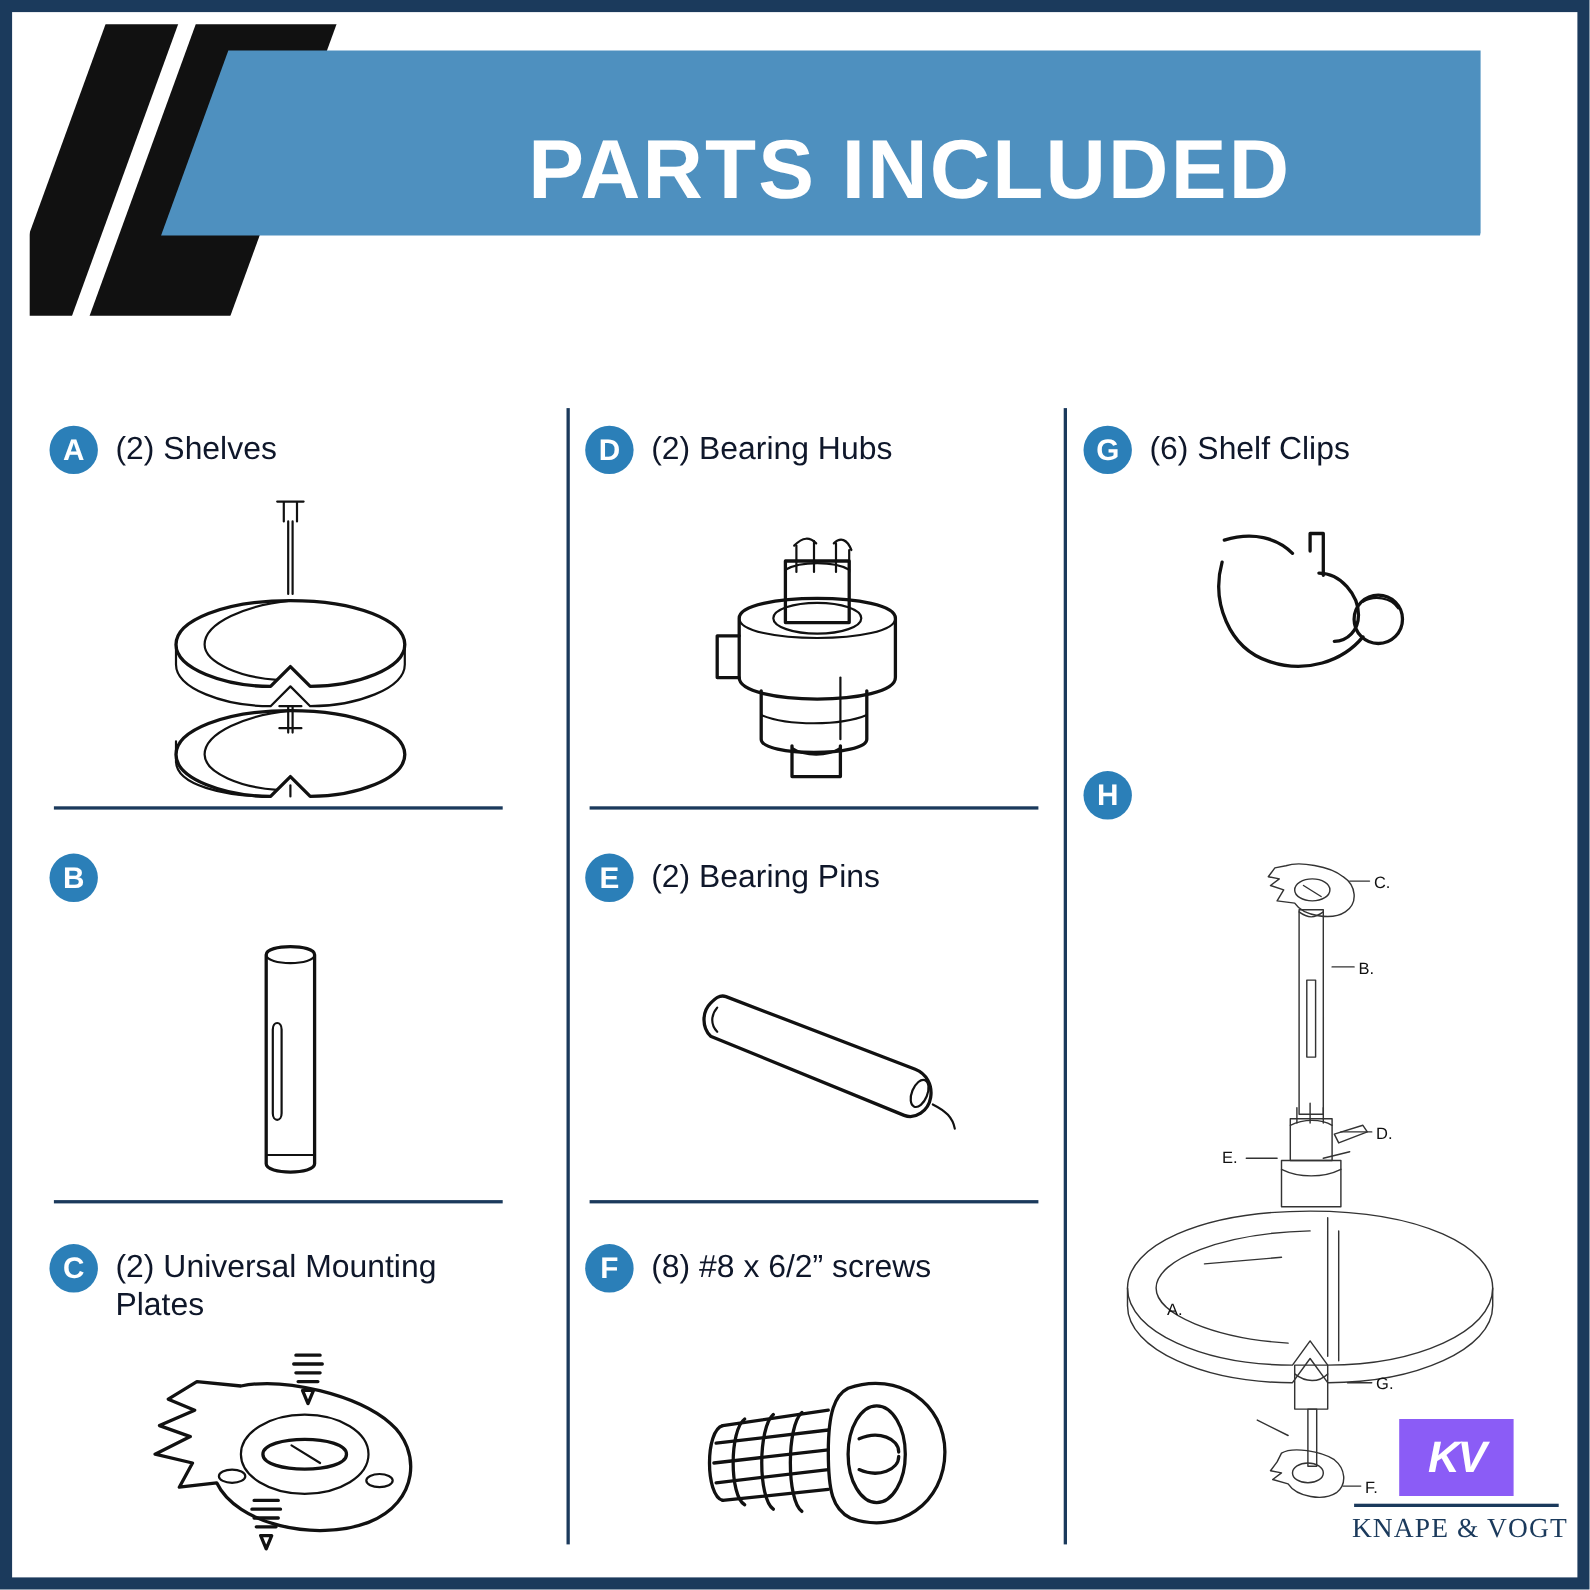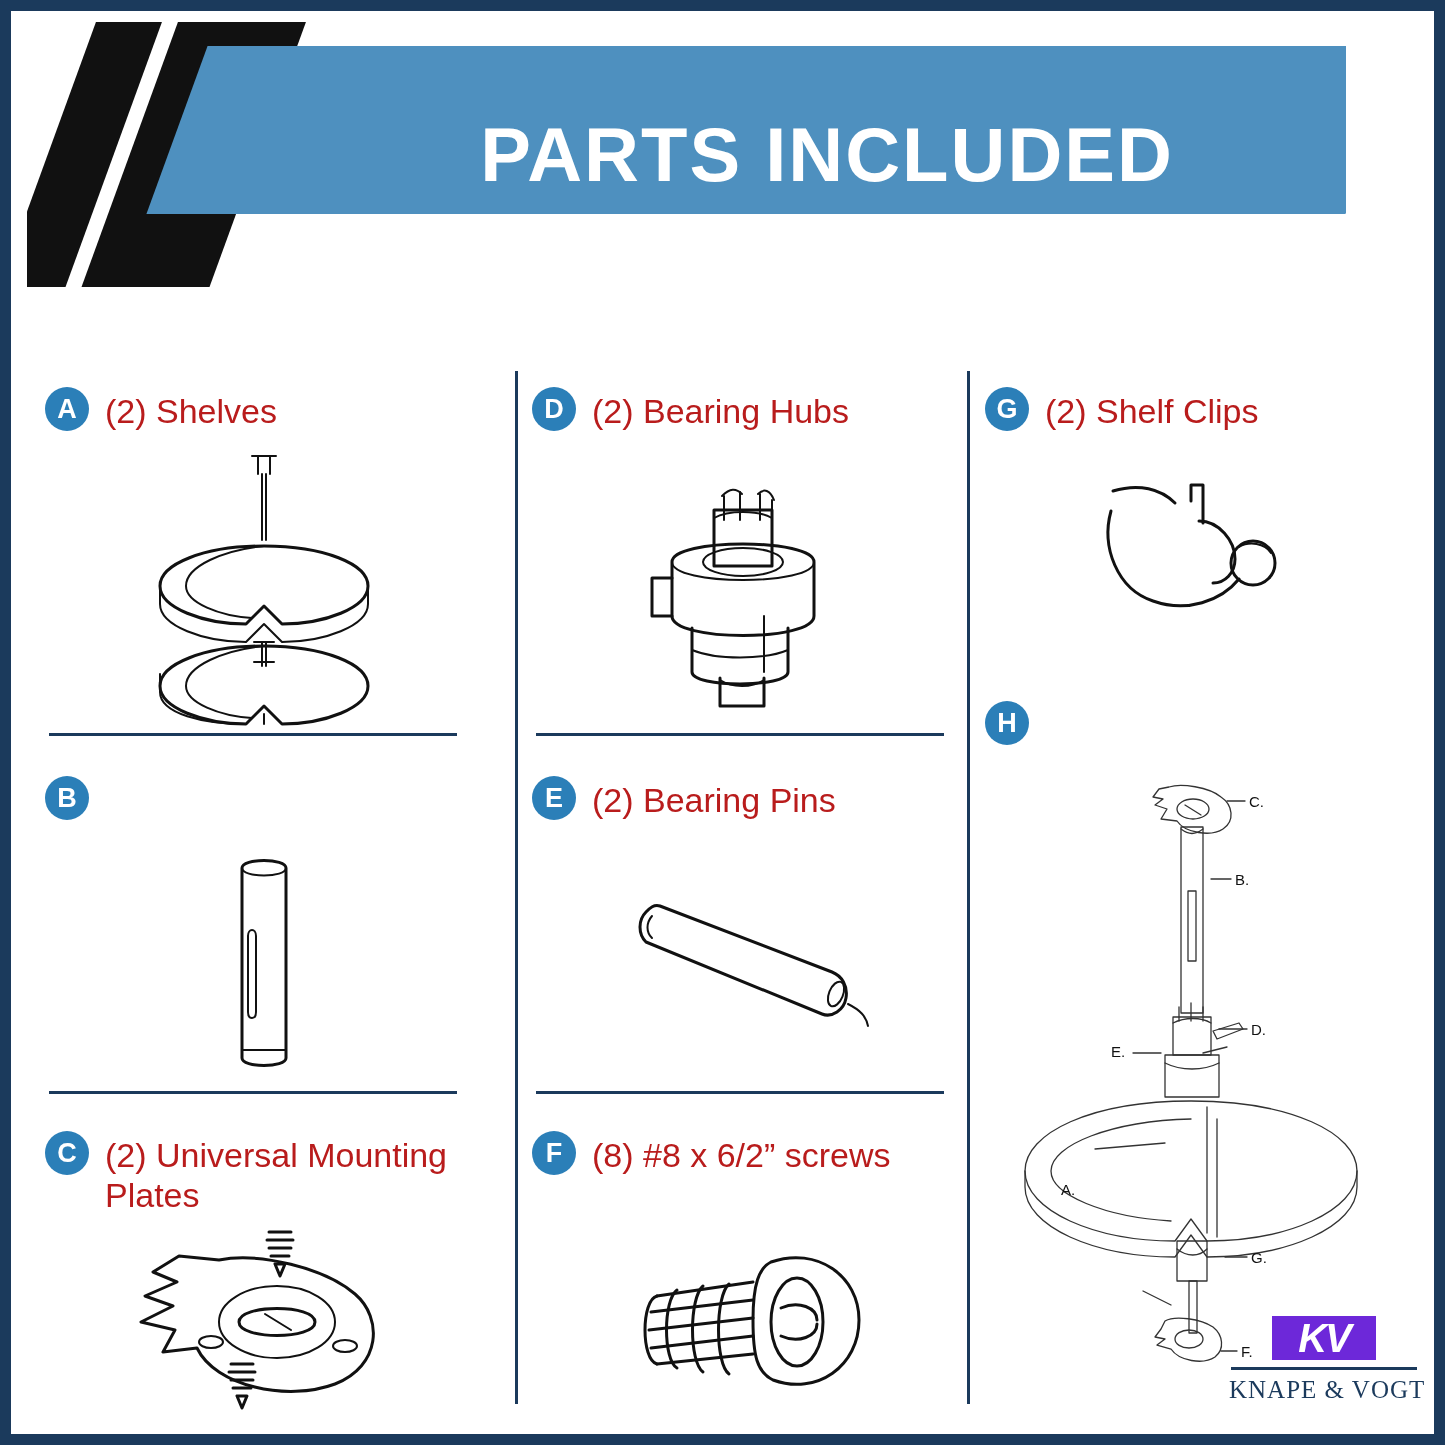--- a/index.html
+++ b/index.html
@@ -104,22 +104,22 @@
     background: #2b7fb8;
     color: #ffffff;
     font-size: 27px;
     font-weight: bold;
     display: flex;
     align-items: center;
     justify-content: center;
     line-height: 1;
   }
   .part-label {
-    font-size: 34px;
-    color: #b91c1c;
+    font-size: 29px;
+    color: #0f172a;
     line-height: 1.18;
     padding-top: 4px;
   }
   .hline {
     position: absolute;
     left: 4px;
     width: 408px;
     height: 3px;
     background: #1b3a5c;
   }
@@ -138,23 +138,23 @@
   
   .logo {
     position: absolute;
     right: 6px;
     bottom: 10px;
     width: 190px;
     text-align: center;
   }
   .logo-mark {
     width: 104px;
-    height: 44px;
+    height: 70px;
     margin: 0 auto;
-    background: #6d28d9;
+    background: #8b5cf6;
     position: relative;
   }
   .logo-kv {
     position: absolute;
     inset: 0;
     color: #ffffff;
     font-size: 40px;
     font-weight: bold;
     font-style: italic;
     display: flex;
@@ -330,21 +330,21 @@
           <path class="ln" d="M108 68 C 94 80 94 148 108 158" stroke-width="6"></path>
         </svg>
       </div>
     </div>
 
     <div class="col col-3">
 
       <div class="part" style="top:26px;">
         <div class="part-head">
           <div class="badge">G</div>
-          <div class="part-label">(2) Shelf Clips</div>
+          <div class="part-label">(6) Shelf Clips</div>
         </div>
       </div>
       <div class="art" style="top:100px;height:190px;">
         <svg width="220" height="150" viewBox="0 0 220 150">
           <path class="ln" d="M18 10 C 44 2 66 8 80 22" stroke-width="7"></path>
           <path class="ln" d="M96 20 L 96 4 L 108 4 L 108 42" stroke-width="5"></path>
           <path class="ln" d="M16 30 C 6 66 22 108 58 120 C 92 132 126 120 144 98" stroke-width="5"></path>
           <path class="ln" d="M104 40 C 124 40 140 60 140 78 C 140 92 130 102 118 102" stroke-width="5"></path>
           <ellipse class="ln" cx="158" cy="82" rx="22" ry="22" stroke-width="6"></ellipse>
           <path class="ln-thin" d="M144 66 C 154 60 170 62 176 72"></path>

